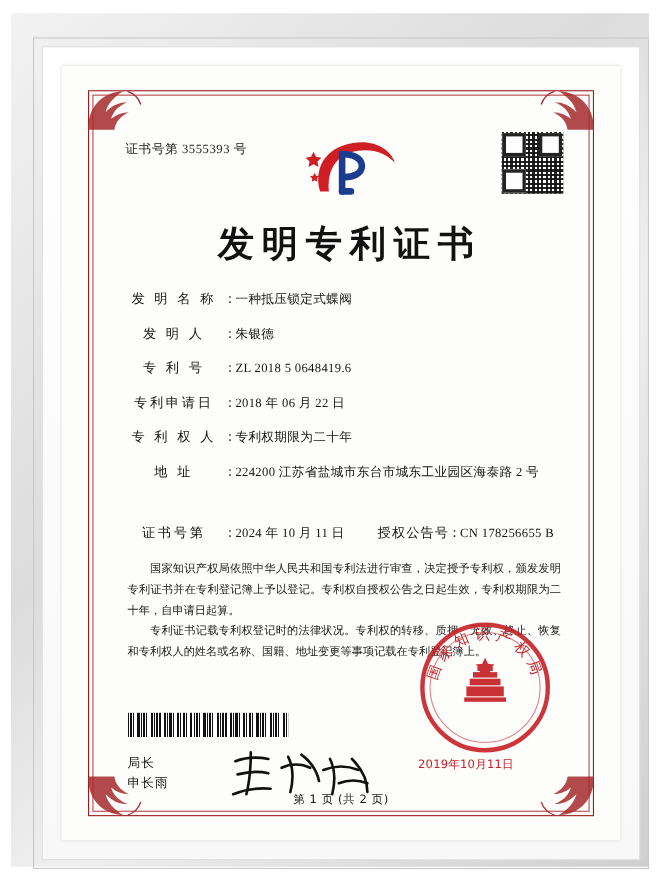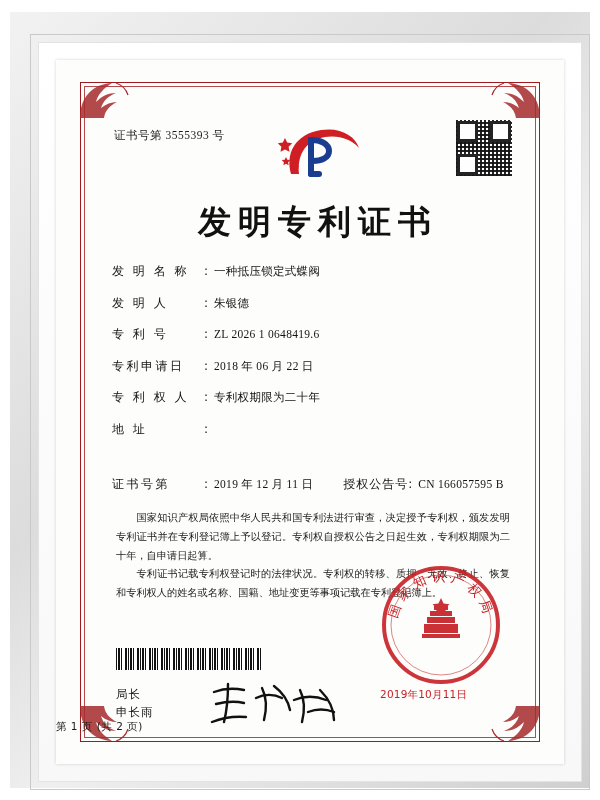--- a/index.html
+++ b/index.html
@@ -160,20 +160,21 @@
     top: 203px;
     right: 56px;
   }
   .row {
     display: flex;
     align-items: baseline;
     margin-bottom: 14.5px;
     font-size: 12.5px;
     color: #141414;
     white-space: nowrap;
+    text-align: center;
   }
   .row .lab {
     width: 92px;
     flex: 0 0 92px;
     letter-spacing: 2.5px;
     font-family: "DejaVu Sans", sans-serif;
     font-size: 12px;
   }
   .row .colon {
     flex: 0 0 10px;
@@ -263,21 +264,21 @@
     color: #c62026;
     font-family: "DejaVu Sans", sans-serif;
     letter-spacing: .2px;
   }
 
   
   .footer {
     position: absolute;
     left: 0; right: 0;
     bottom: 30px;
-    text-align: left;
+    text-align: center;
     font-size: 10.5px;
     color: #1a1a1a;
     font-family: "DejaVu Sans", sans-serif;
     letter-spacing: .5px;
   }
 </style>
 </head>
 <body>
 
 <div class="frame-outer">
@@ -342,43 +343,44 @@
         <span class="val">一种抵压锁定式蝶阀</span>
       </div>
       <div class="row">
         <span class="lab">发 明 人</span>
         <span class="colon">:</span>
         <span class="val">朱银德</span>
       </div>
       <div class="row">
         <span class="lab">专 利 号</span>
         <span class="colon">:</span>
-        <span class="val">ZL 2026 1 0648419.6</span>
+        <span class="val">ZL 2018 5 0648419.6</span>
       </div>
       <div class="row">
         <span class="lab">专利申请日</span>
         <span class="colon">:</span>
         <span class="val">2018 年 06 月 22 日</span>
       </div>
       <div class="row">
         <span class="lab">专 利 权 人</span>
         <span class="colon">:</span>
         <span class="val">专利权期限为二十年</span>
       </div>
       <div class="row">
         <span class="lab">地 址</span>
         <span class="colon">:</span>
+        <span class="val">224200 江苏省盐城市东台市城东工业园区海泰路 2 号</span>
       </div>
       <div class="row">
         <span class="lab">证书号第</span>
         <span class="colon">:</span>
-        <span class="val">2019 年 12 月 11 日</span>
+        <span class="val">2024 年 10 月 11 日</span>
         <span class="lab2">授权公告号</span>
         <span class="colon">:</span>
-        <span class="val">CN 166057595 B</span>
+        <span class="val">CN 178256655 B</span>
       </div>
     </div>
 
     <div class="para p1">国家知识产权局依照中华人民共和国专利法进行审查，决定授予专利权，颁发发明专利证书并在专利登记簿上予以登记。专利权自授权公告之日起生效，专利权期限为二十年，自申请日起算。</div>
     <div class="para p2">专利证书记载专利权登记时的法律状况。专利权的转移、质押、无效、终止、恢复和专利权人的姓名或名称、国籍、地址变更等事项记载在专利登记簿上。</div>
 
     <div class="barcode"></div>
 
     <div class="sig-labels">
       <div>局长</div>

